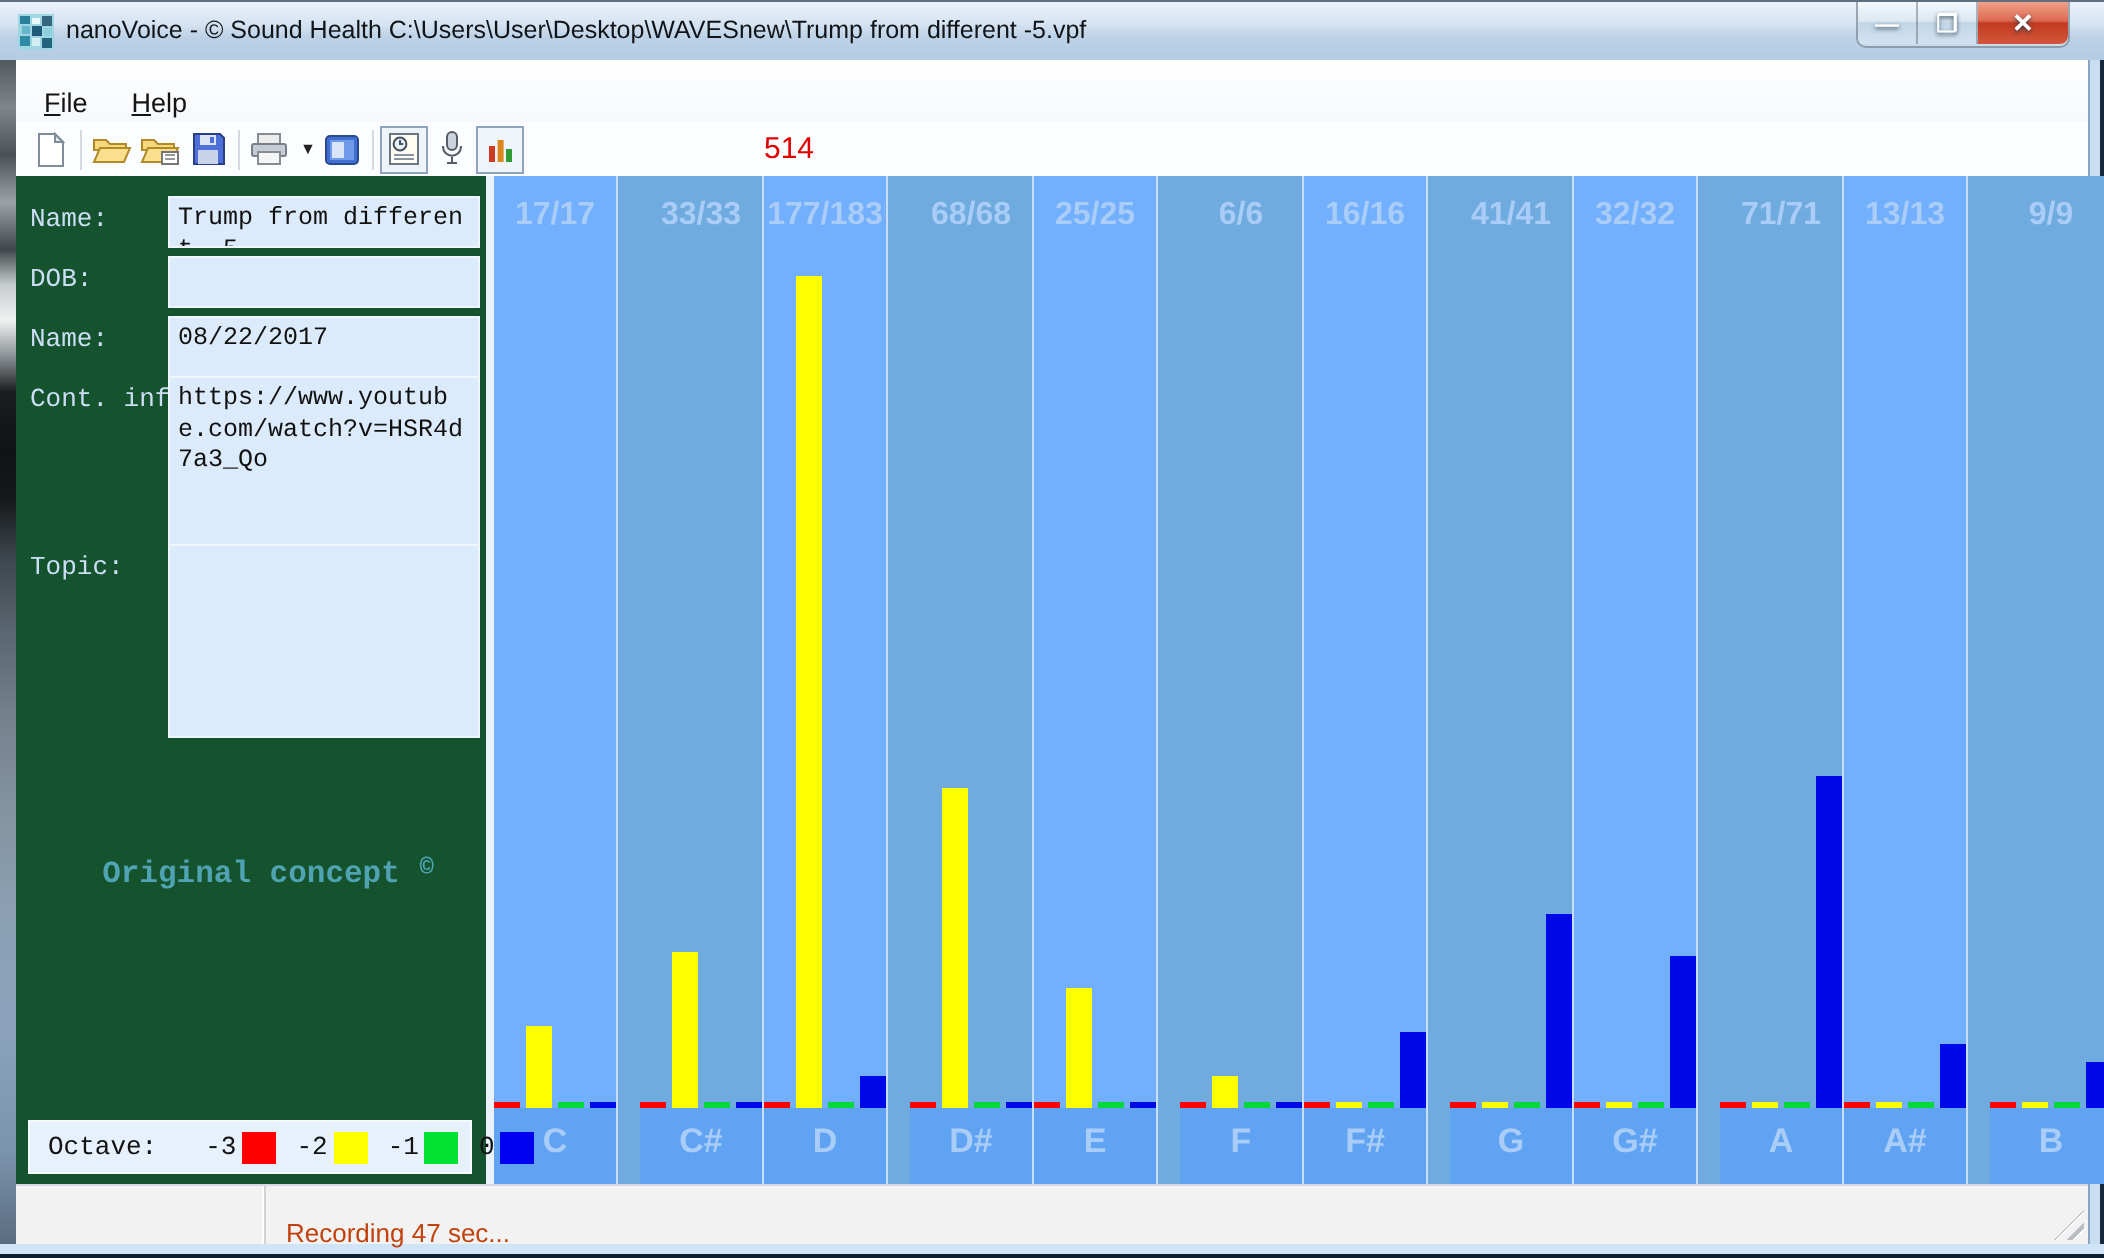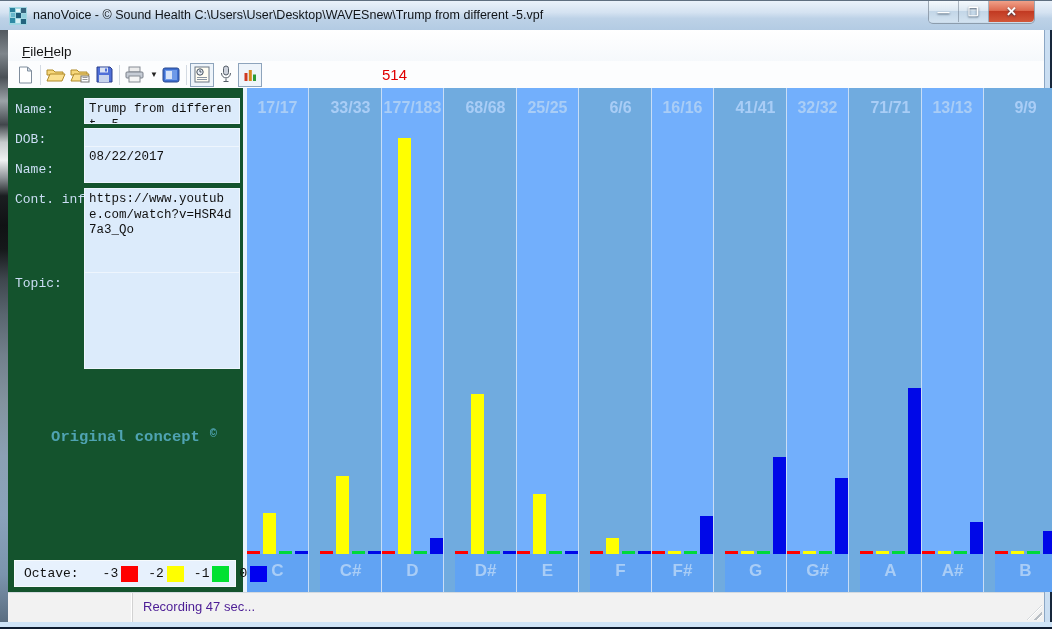--- a/index.html
+++ b/index.html
@@ -21,21 +21,21 @@
   .win-btn{width:29px;height:21px;display:flex;align-items:center;justify-content:center;
     background:linear-gradient(#f4f9fd 0%,#dce8f2 45%,#c3d6e7 50%,#d2e2f0 100%);
     border-right:1px solid rgba(90,105,120,.45);color:#fff;
     text-shadow:0 1px 2px rgba(40,60,80,.9);font-size:12px;font-weight:bold;}
   .win-btn.close{width:45px;border-right:none;
     background:linear-gradient(#f0a088 0%,#dd6a50 45%,#c23a22 50%,#d2573a 100%);
     border-radius:0 0 4px 0;font-size:13px;}
   .menubar{
     position:absolute;top:30px;left:8px;width:1036px;height:43px;box-sizing:border-box;
     background:linear-gradient(#ffffff,#f2f6fa);border-bottom:1px solid #e4e9f0;
-    display:flex;align-items:center;padding-left:14px;
+    display:flex;align-items:center;gap:22px;padding-left:14px;
   }
   .menu-item{font-size:13.5px;color:#141414;cursor:default;}
   .menu-item::first-letter{text-decoration:underline;}
   .toolbar{
     position:absolute;top:61px;left:8px;width:1036px;height:27px;box-sizing:border-box;
     background:#fcfdfe;display:flex;align-items:center;padding-left:5px;
   }
   .tb-btn{display:flex;align-items:center;justify-content:center;width:24px;height:23px;}
   .tb-sep{width:1px;height:20px;background:#d3dae2;margin:0 3px;}
   .tool-pressed{border:1px solid #8ea4bc;background:#eef4fa;box-sizing:border-box;
@@ -85,21 +85,21 @@
   .slot{width:13px;display:flex;align-items:flex-end;}
   .bar{width:13px;}
   .col-label{height:38px;background:#61a3f3;text-align:center;font-weight:bold;font-size:17px;
     color:#a9cdf6;line-height:34px;}
   .scrollstrip{width:8px;background:#d9e1ea;position:relative;flex:none;}
   .scroll-thumb{position:absolute;top:0;left:0;right:0;height:87px;background:#fbfdfe;border:1px solid #c2cedb;box-sizing:border-box;}
   
   .statusbar{position:absolute;left:8px;bottom:7px;width:1036px;height:30px;box-sizing:border-box;
     background:#f2f2f2;border-top:1px solid #d4dae0;display:flex;}
   .sb-panel1{width:124px;border-right:1px solid #d2d2d2;box-shadow:inset -1px 0 0 #ffffff;}
-  .sb-panel2{flex:1;font-size:13px;color:#4c1d95;padding:6px 0 0 10px;position:relative;}
+  .sb-panel2{flex:1;font-size:13px;color:#c2410c;padding:16px 0 0 10px;position:relative;}
   .grip{position:absolute;right:2px;bottom:2px;width:15px;height:15px;
     background:repeating-linear-gradient(135deg,transparent 0 3px,#b8bec4 3px 5px,#ffffff 5px 6px);
     clip-path:polygon(100% 0,100% 100%,0 100%);}
 </style>
 </head>
 <body>
 
 <div class="titlebar">
   <svg class="app-icon" viewBox="0 0 18 18">
     <rect width="18" height="18" fill="#9fd6e2"></rect>
@@ -204,21 +204,21 @@
 <div class="right-border"></div>
 <div class="bottom-border"></div>
 
 <div class="main">
   <div class="sidebar">
     <span class="f-label" style="top:14px">Name:</span>
     <div class="f-box" style="top:10px;height:26px">Trump from different -5</div>
     <span class="f-label" style="top:44px">DOB:</span>
     <div class="f-box" style="top:40px;height:26px"></div>
     <span class="f-label" style="top:74px">Name:</span>
-    <div class="f-box" style="top:58px;height:37px">08/22/2017</div>
+    <div class="f-box" style="top:70px;height:37px">08/22/2017</div>
     <span class="f-label" style="top:104px">Cont. info:</span>
     <div class="f-box" style="top:100px;height:96px">https://www.youtube.com/watch?v=HSR4d7a3_Qo</div>
     <span class="f-label" style="top:188px">Topic:</span>
     <div class="f-box" style="top:184px;height:97px"></div>
 
     <div class="credit">
       <span>Original concept</span><span class="copy">©</span><br>
     </div>
 
     <div class="legend">

